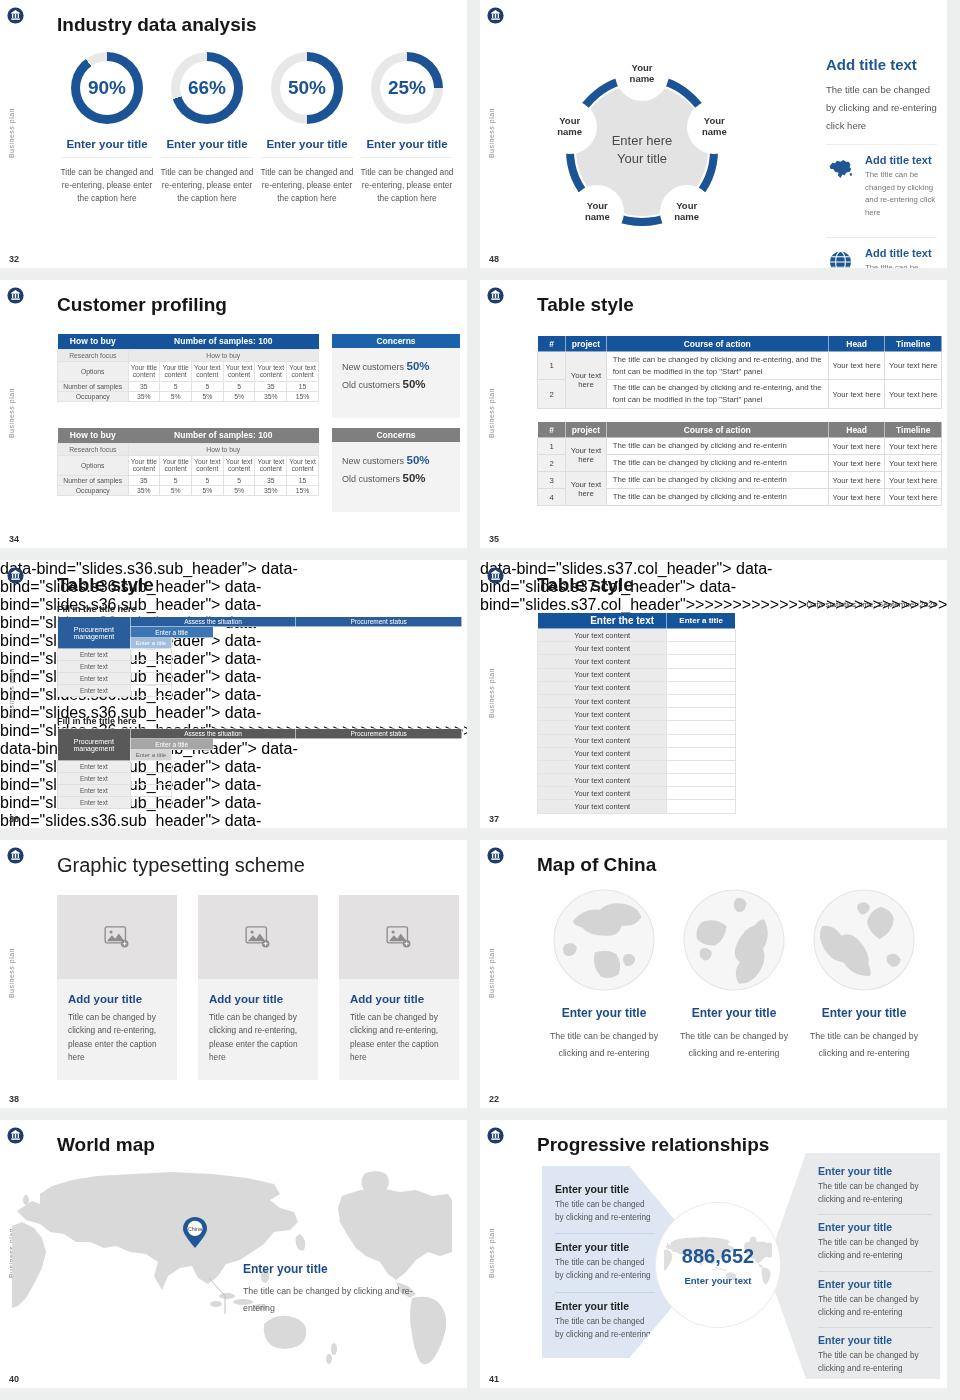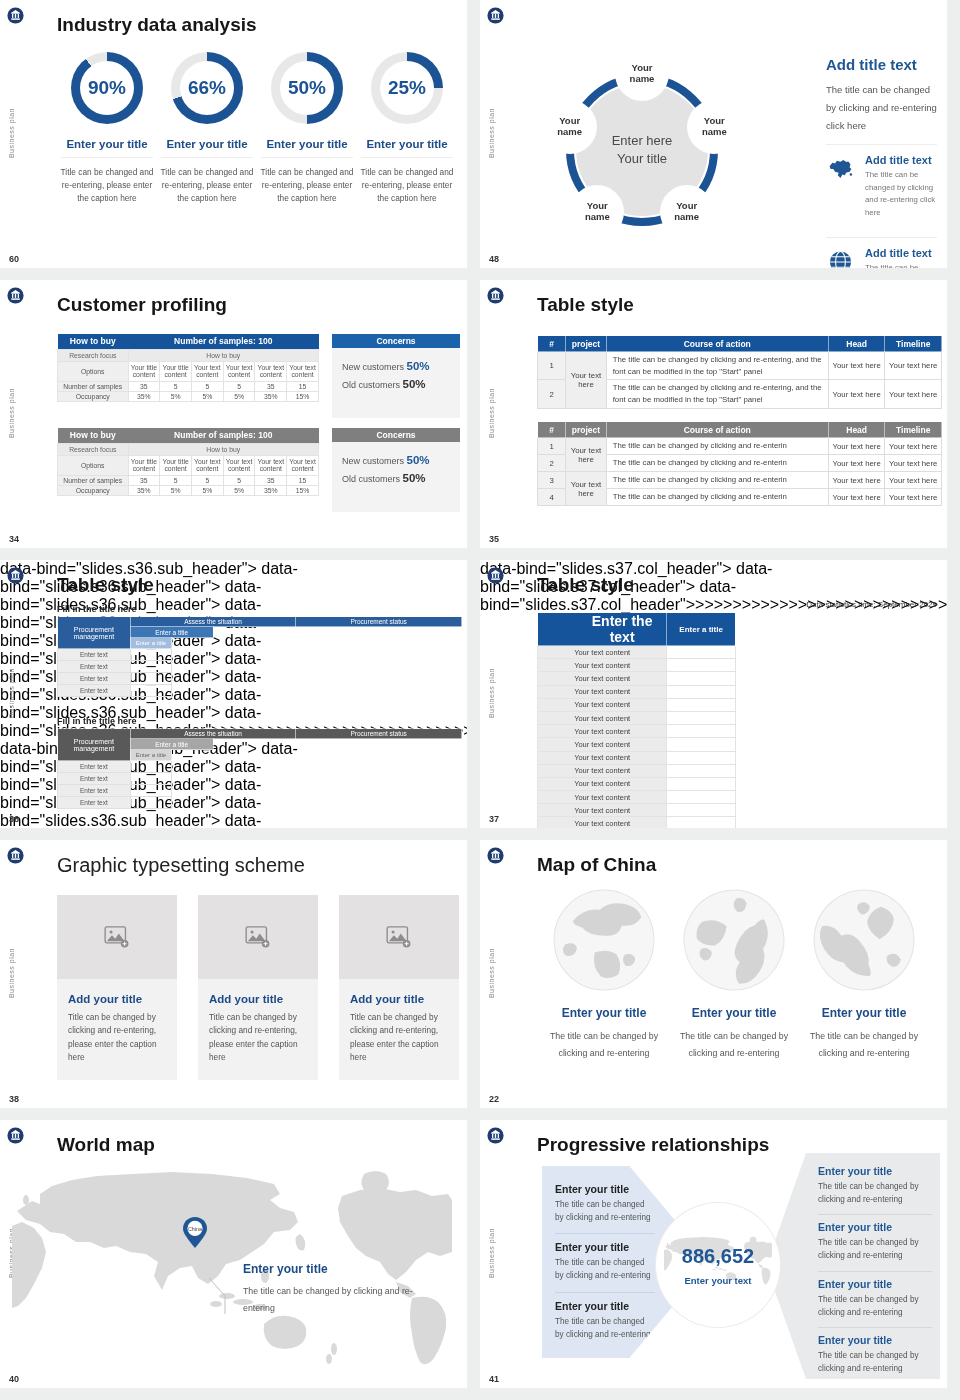--- a/index.html
+++ b/index.html
@@ -90,21 +90,21 @@
   .s36.t-blue .r3 th { background:#a3bedd; }
   .s36.t-gray .corner { background:#4a4a4a; }
   .s36.t-gray .r1 th { background:#595959; }
   .s36.t-gray .r2 th { background:#a6a6a6; }
   .s36.t-gray .r3 th { background:#d6d6d6; color:#666; }
 
   
   .s37-note { position:absolute; right:10px; top:40px; font-size:8px; color:#333; }
   .s37 { position:absolute; left:57px; top:52px; width:405px; border-collapse:collapse; table-layout:fixed; }
   .s37 th { background:#15549a; color:#fff; height:16px; border:1px solid rgba(255,255,255,.5); font-size:8px; }
-  .s37 th.first { font-size:14px;padding-left:40px; }
+  .s37 th.first { font-size:10px;padding-left:40px; }
   .s37 td { border:1px solid #e3e3e3; height:13.2px; font-size:7.5px; color:#444; text-align:center; }
   .s37 td.lbl { background:#ebebeb; }
 
   
   .s38-grid { position:absolute; left:57px; top:55px; display:flex; gap:21px; }
   .card { width:120px; }
   .card .img { height:84px; background:#e3e1e1; display:flex; align-items:center; justify-content:center; }
   .card .img svg { width:26px; height:22px; }
   .card .txt { background:#f2f2f2; padding:14px 11px 16px; }
   .card .ct { font-size:11.5px; font-weight:bold; color:#1c4b87; margin-bottom:6px; }
@@ -188,21 +188,21 @@
         <g fill="#fff">
           <rect x="5" y="13.4" width="10" height="1.7"></rect>
           <rect x="5.9" y="8.2" width="1.5" height="4.6"></rect>
           <rect x="9.2" y="8.2" width="1.6" height="4.6"></rect>
           <rect x="12.6" y="8.2" width="1.5" height="4.6"></rect>
           <path d="M10,3.4 L15.3,7.2 L4.7,7.2 Z"></path>
           <rect x="5" y="6.9" width="10" height="1"></rect>
         </g>
       </svg>
       <div class="side-label">Business plan</div>
-      <div class="slide-num">60</div>
+      <div class="slide-num">32</div>
     <h2 class="st">Industry data analysis</h2>
     <div class="s32-grid">
         <div class="s32-col">
           <div class="donut" style="background:conic-gradient(#1b5394 90%, #e8e8e8 0)">
             <span class="pct">90%</span>
           </div>
           <div class="itm-title">Enter your title</div>
           <div class="itm-cap">Title can be changed and re-entering, please enter the caption here</div>
         </div>
         <div class="s32-col">

